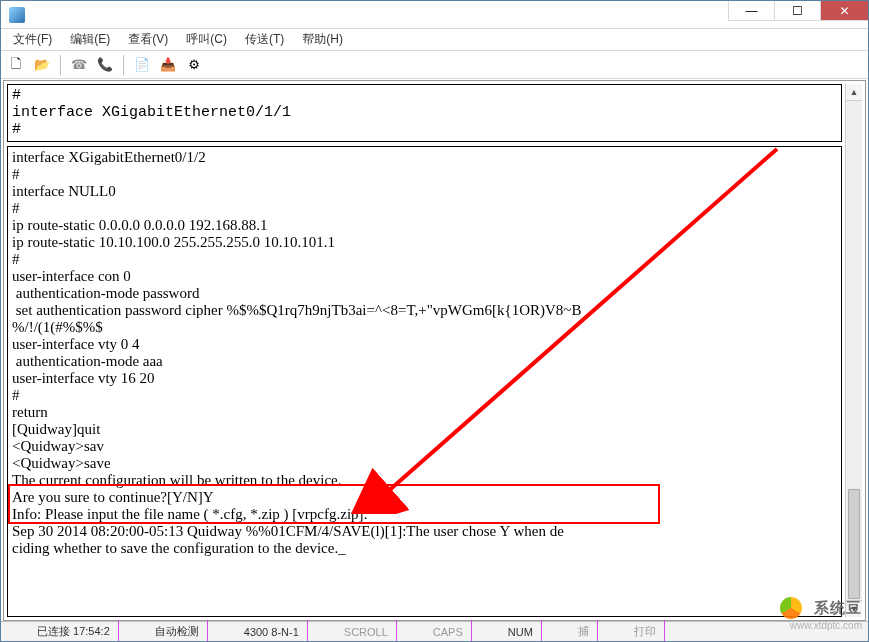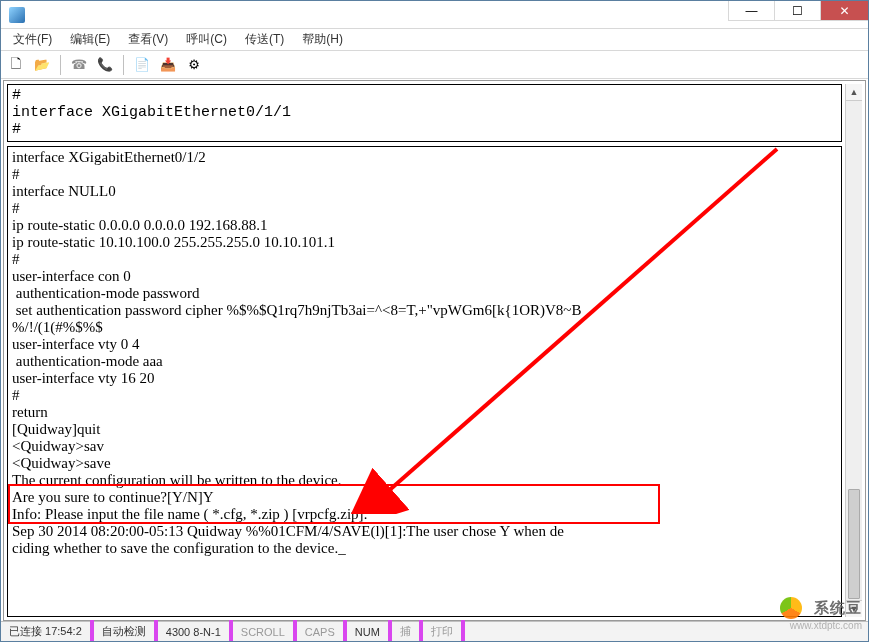--- a/index.html
+++ b/index.html
@@ -160,21 +160,22 @@
     border-top: 1px solid #c0c0c0;
     display: flex;
     align-items: center;
     font-size: 11px;
     color: #333;
   }
   .status-cell {
     padding: 12px 8px;
     height: 100%;
     display: flex; align-items: center;
-    border-right: 4px solid #d946ef;
+    border-right: 1px solid #d946ef;
+    margin-left: 28px;
   }
   .status-cell.faint { color: #999; }
 
   
   .watermark {
     position: absolute;
     right: 6px; bottom: 22px;
     display: flex; align-items: center;
     gap: 12px;
     color: #5f5f5f;

